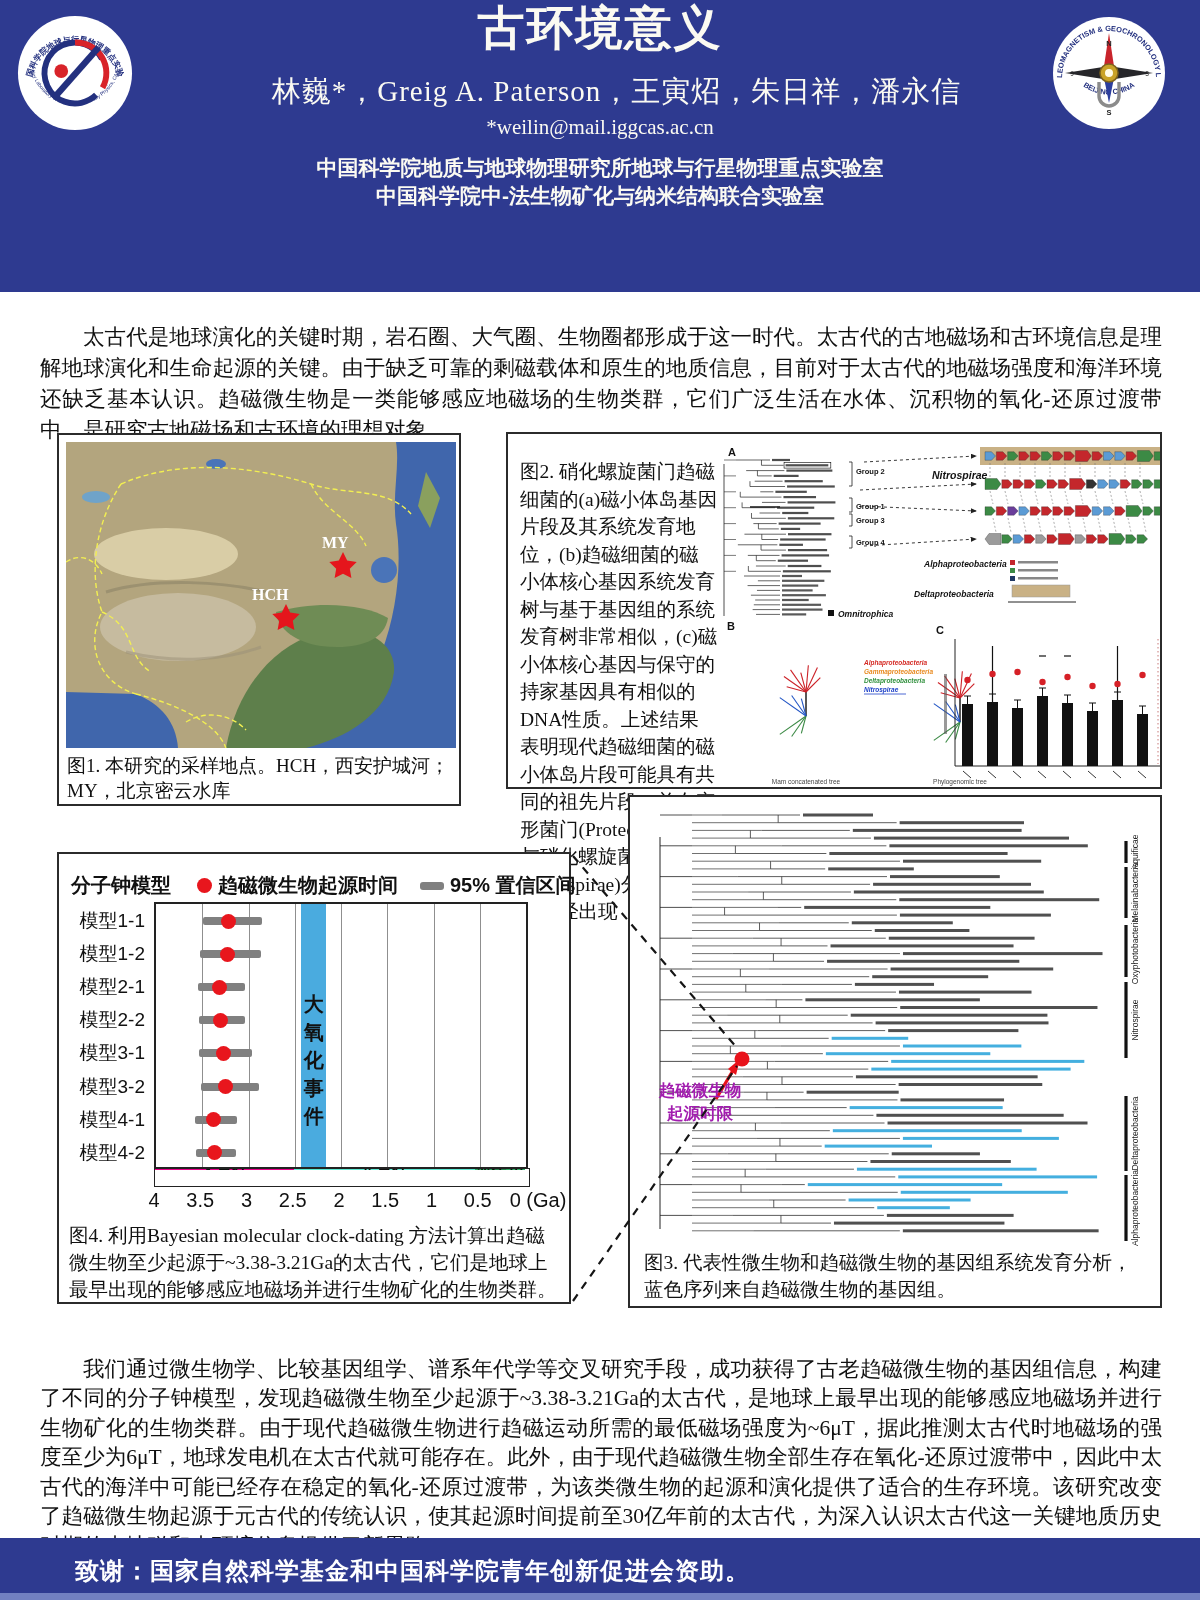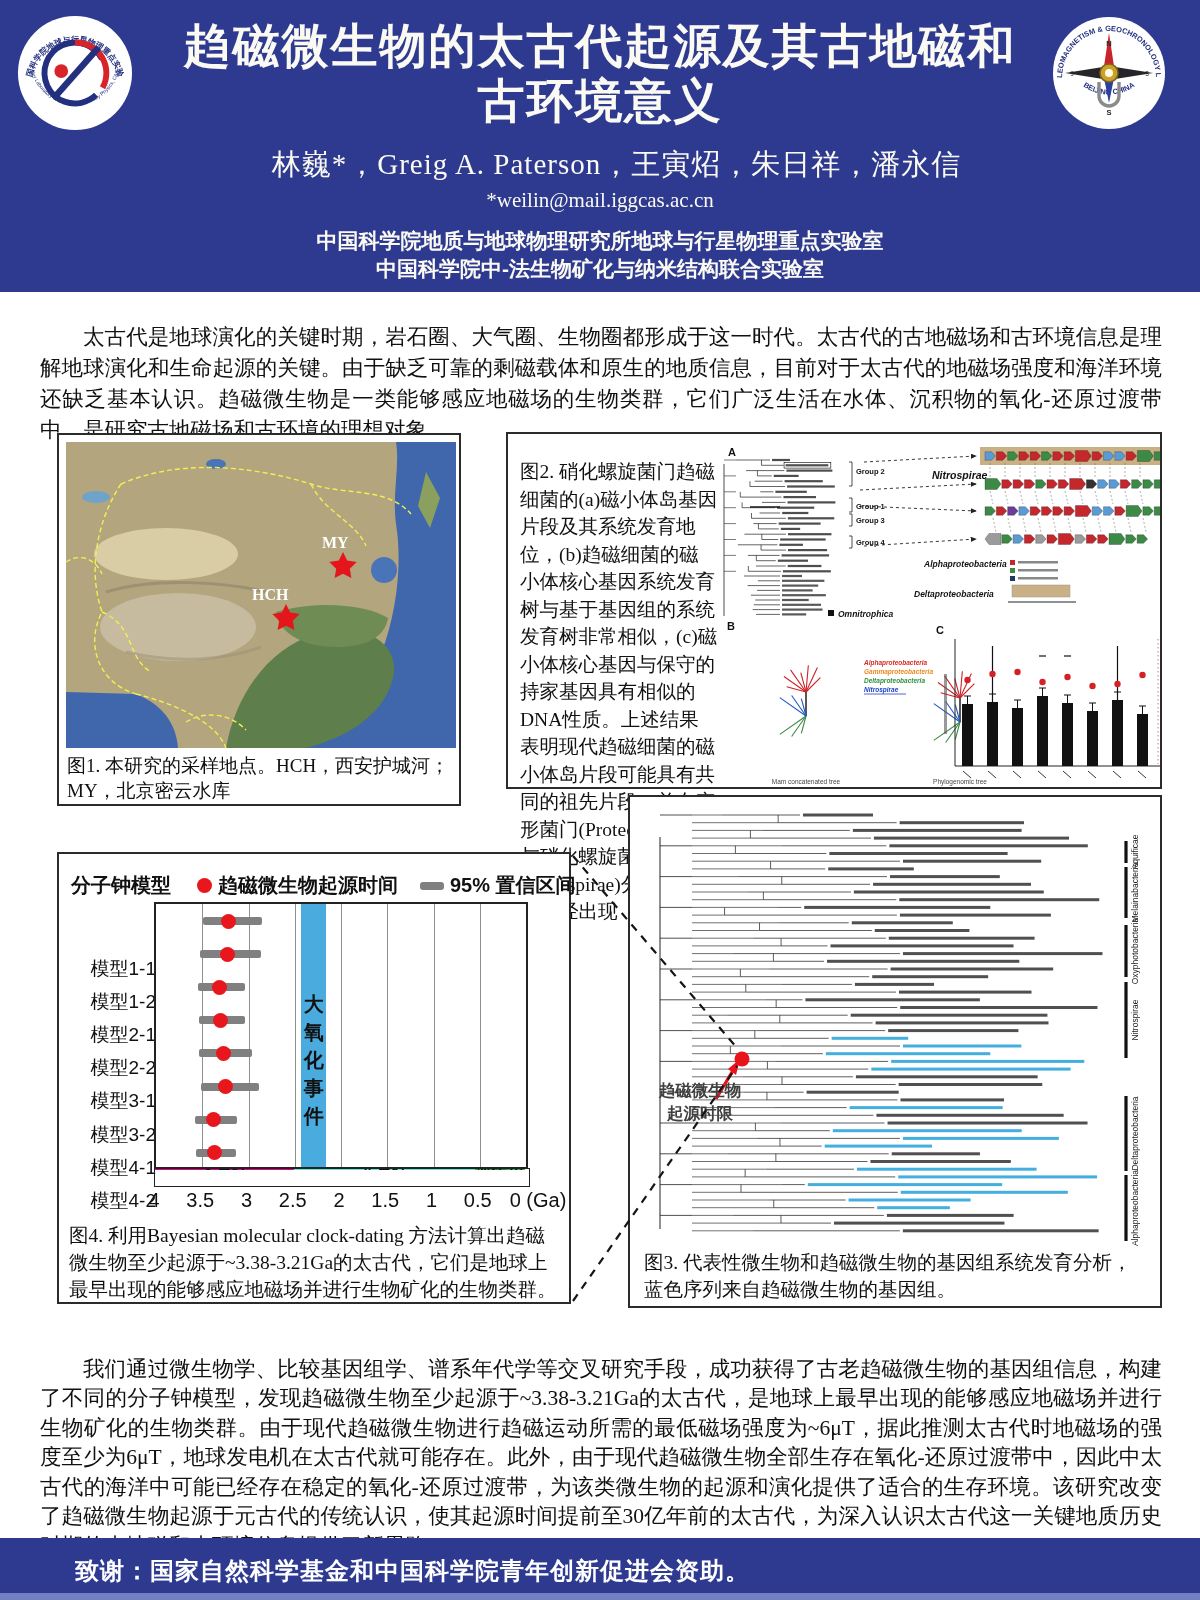--- a/index.html
+++ b/index.html
@@ -34,29 +34,29 @@
   
   #f4legend{position:absolute;left:12px;top:18px;display:flex;align-items:center;font-weight:bold;font-size:20px;color:#111;white-space:nowrap;}
   #f4legend .dot{width:15px;height:15px;border-radius:50%;margin:0 6px 0 26px;}
   #f4legend .dash{width:24px;height:8px;border-radius:3px;margin:0 6px 0 22px;}
   #f4plot{position:absolute;left:95px;top:48px;width:374px;height:267px;border:2px solid #222;box-sizing:border-box;}
   .grid{position:absolute;top:0;bottom:0;width:1px;background:#8f8f8f;}
   .goe{position:absolute;top:0;bottom:0;}
   .goe .glabel{position:absolute;left:0;right:0;top:86px;text-align:center;font-size:20px;line-height:28px;color:#111;font-weight:bold;font-family:"Liberation Serif","DejaVu Serif",serif;}
   .ci{position:absolute;height:8px;border-radius:2px;}
   .pt{position:absolute;width:15px;height:15px;border-radius:50%;}
-  #f4cats{position:absolute;left:11px;top:48px;width:88px;height:267px;margin-top:48px;}
+  #f4cats{position:absolute;left:0;top:48px;width:88px;height:267px;}
   #f4cats div{position:absolute;right:2px;font-size:19px;color:#111;white-space:nowrap;}
   #f4era{position:absolute;left:95px;top:314px;width:374px;height:17px;border:1px solid #222;box-sizing:content-box;}
   #f4era .seg{position:absolute;top:0;bottom:16px;display:flex;align-items:center;justify-content:center;
               font-size:16.5px;font-weight:bold;color:#111;overflow:hidden;}
   #f4ticks{position:absolute;left:95px;top:335px;width:420px;height:24px;font-size:20px;color:#111;}
   #f4ticks span{position:absolute;transform:translateX(-50%);white-space:nowrap;}
   
-  #f3ann{position:absolute;left:10px;top:282px;width:120px;text-align:center;color:#404040;font-weight:bold;
+  #f3ann{position:absolute;left:10px;top:282px;width:120px;text-align:center;color:#a21caf;font-weight:bold;
          font-size:16.5px;line-height:23px;font-family:"Liberation Serif","DejaVu Serif",serif;}
   
   .ftr{position:absolute;left:0;top:1538px;width:1200px;height:62px;background:#2e3a90;}
   .ftr .ack{position:absolute;left:75px;top:17px;color:#fff;font-size:24px;font-weight:bold;letter-spacing:1px;}
   .ftr .strip{position:absolute;left:0;bottom:0;width:100%;height:7px;background:#7280c1;}
   .overlay{position:absolute;left:0;top:0;pointer-events:none;}
 </style>
 </head>
 <body>
 
@@ -93,21 +93,20 @@
         <path d="M 47,66 v 14 a 10,10 0 0 0 20,0 v -14" fill="none" stroke="#8b8b8b" stroke-width="3.4"></path>
         <circle cx="57" cy="57" r="9" fill="#c9a227" stroke="#7e631c" stroke-width="1.5"></circle>
         <circle cx="57" cy="57" r="4" fill="#fffbe8"></circle>
       </g>
       <text x="57" y="30" text-anchor="middle" font-size="7.5" font-weight="bold" fill="#222">N</text>
       <text x="57" y="99" text-anchor="middle" font-size="7.5" font-weight="bold" fill="#222">S</text>
       <text x="20" y="60" text-anchor="middle" font-size="6.5" fill="#222">9</text>
       <text x="95" y="60" text-anchor="middle" font-size="6.5" fill="#222">3</text>
     </svg>
 
-    <div class="h-title">趋磁微生物的太古代起源及其古地磁和</div>
     <div class="h-title" style="margin-top:0;">古环境意义</div>
     <div class="h-authors">林巍*，Greig A. Paterson，王寅炤，朱日祥，潘永信</div>
     <div class="h-email">*weilin@mail.iggcas.ac.cn</div>
     <div class="h-affil">
       <div>中国科学院地质与地球物理研究所地球与行星物理重点实验室</div>
       <div>中国科学院中-法生物矿化与纳米结构联合实验室</div>
     </div>
   </div>
 
   <p class="para" id="intro">太古代是地球演化的关键时期，岩石圈、大气圈、生物圈都形成于这一时代。太古代的古地磁场和古环境信息是理解地球演化和生命起源的关键。由于缺乏可靠的剩磁载体和原生的地质信息，目前对于太古代的地磁场强度和海洋环境还缺乏基本认识。趋磁微生物是一类能够感应地磁场的生物类群，它们广泛生活在水体、沉积物的氧化-还原过渡带中，是研究古地磁场和古环境的理想对象。</p>

